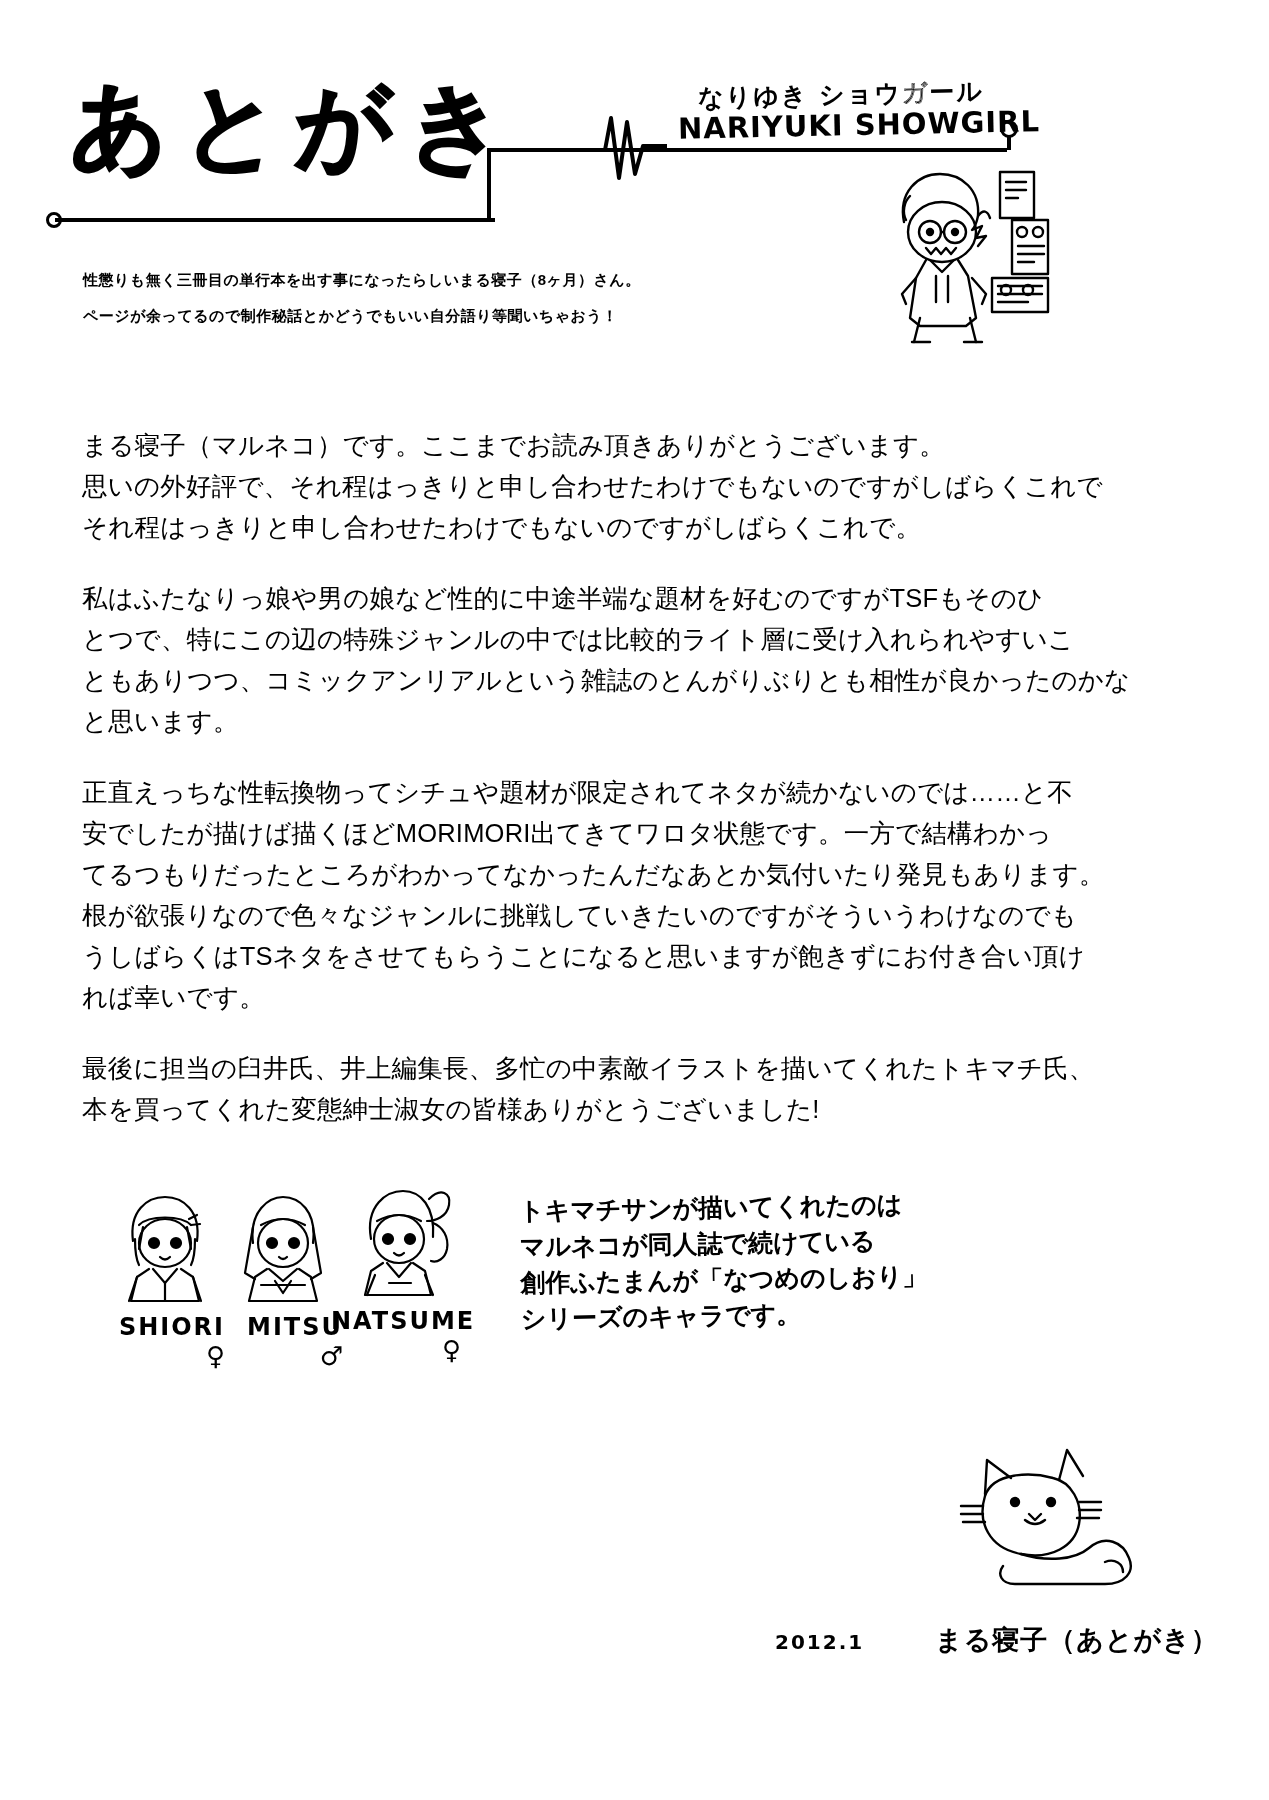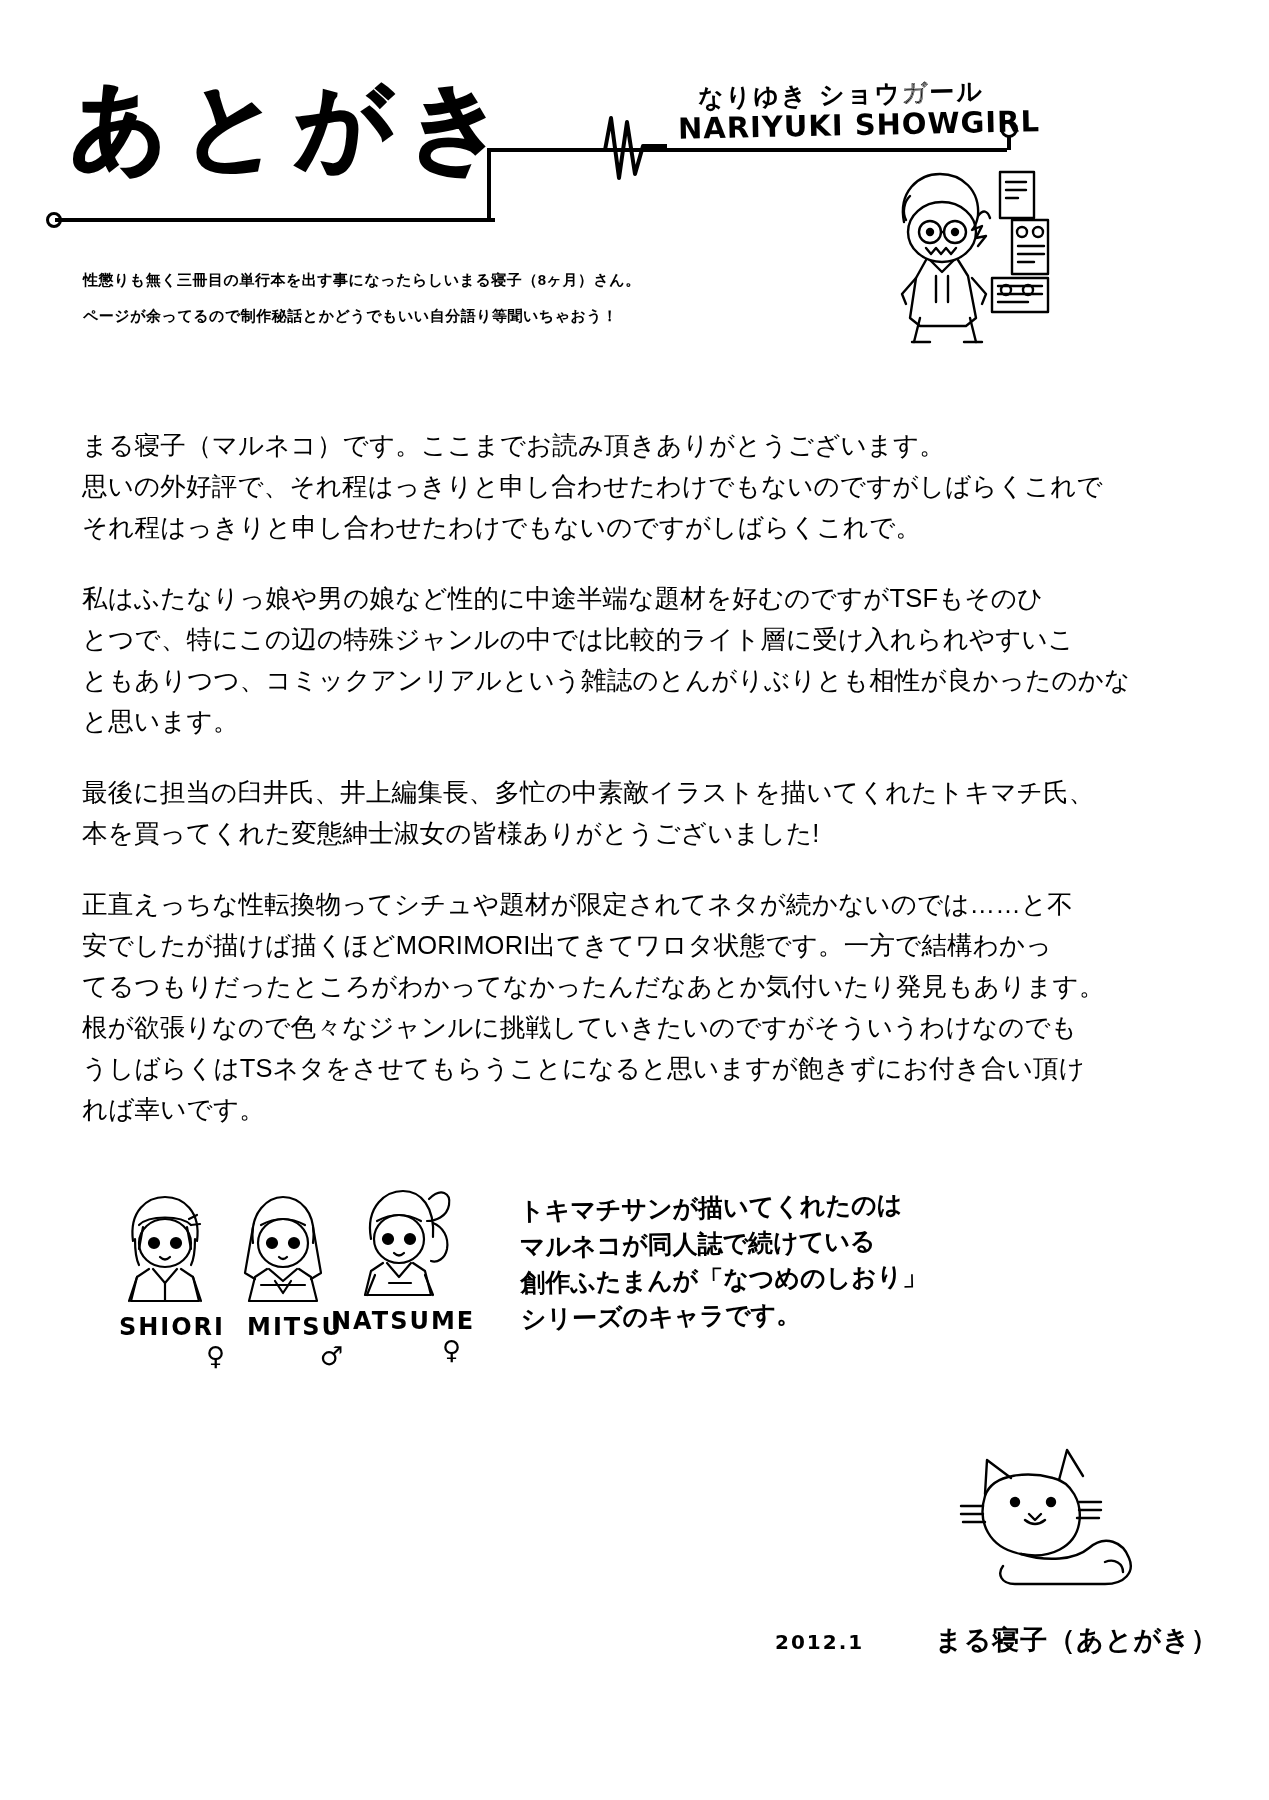--- a/index.html
+++ b/index.html
@@ -288,30 +288,30 @@
     <span class="ln">思いの外好評で、それ程はっきりと申し合わせたわけでもないのですがしばらくこれで</span>
     <span class="ln">それ程はっきりと申し合わせたわけでもないのですがしばらくこれで。</span>
   </p>
   <p>
     <span class="ln">私はふたなりっ娘や男の娘など性的に中途半端な題材を好むのですがTSFもそのひ</span>
     <span class="ln">とつで、特にこの辺の特殊ジャンルの中では比較的ライト層に受け入れられやすいこ</span>
     <span class="ln">ともありつつ、コミックアンリアルという雑誌のとんがりぶりとも相性が良かったのかな</span>
     <span class="ln">と思います。</span>
   </p>
   <p>
-    <span class="ln">最後に担当の臼井氏、井上編集長、多忙の中素敵イラストを描いてくれたトキマチ氏、</span>
-    <span class="ln">本を買ってくれた変態紳士淑女の皆様ありがとうございました!</span>
-  </p>
-  <p>
     <span class="ln">正直えっちな性転換物ってシチュや題材が限定されてネタが続かないのでは……と不</span>
     <span class="ln">安でしたが描けば描くほどMORIMORI出てきてワロタ状態です。一方で結構わかっ</span>
     <span class="ln">てるつもりだったところがわかってなかったんだなあとか気付いたり発見もあります。</span>
     <span class="ln">根が欲張りなので色々なジャンルに挑戦していきたいのですがそういうわけなのでも</span>
     <span class="ln">うしばらくはTSネタをさせてもらうことになると思いますが飽きずにお付き合い頂け</span>
     <span class="ln">れば幸いです。</span>
+  </p>
+  <p>
+    <span class="ln">最後に担当の臼井氏、井上編集長、多忙の中素敵イラストを描いてくれたトキマチ氏、</span>
+    <span class="ln">本を買ってくれた変態紳士淑女の皆様ありがとうございました!</span>
   </p>
 </div>
 
 <div id="characters">
 
   <div class="char-block" style="left:0px; top:0px;">
     <svg class="char-art" viewBox="0 0 120 120">
       <g fill="none" stroke="#000" stroke-width="2.2" stroke-linecap="round" stroke-linejoin="round">
         <path d="M28 56 c-4 -30 14 -44 32 -44 c18 0 36 14 32 44"></path>
         <path d="M30 54 c0 14 2 22 4 26 M90 54 c0 14 -2 22 -4 26"></path>

